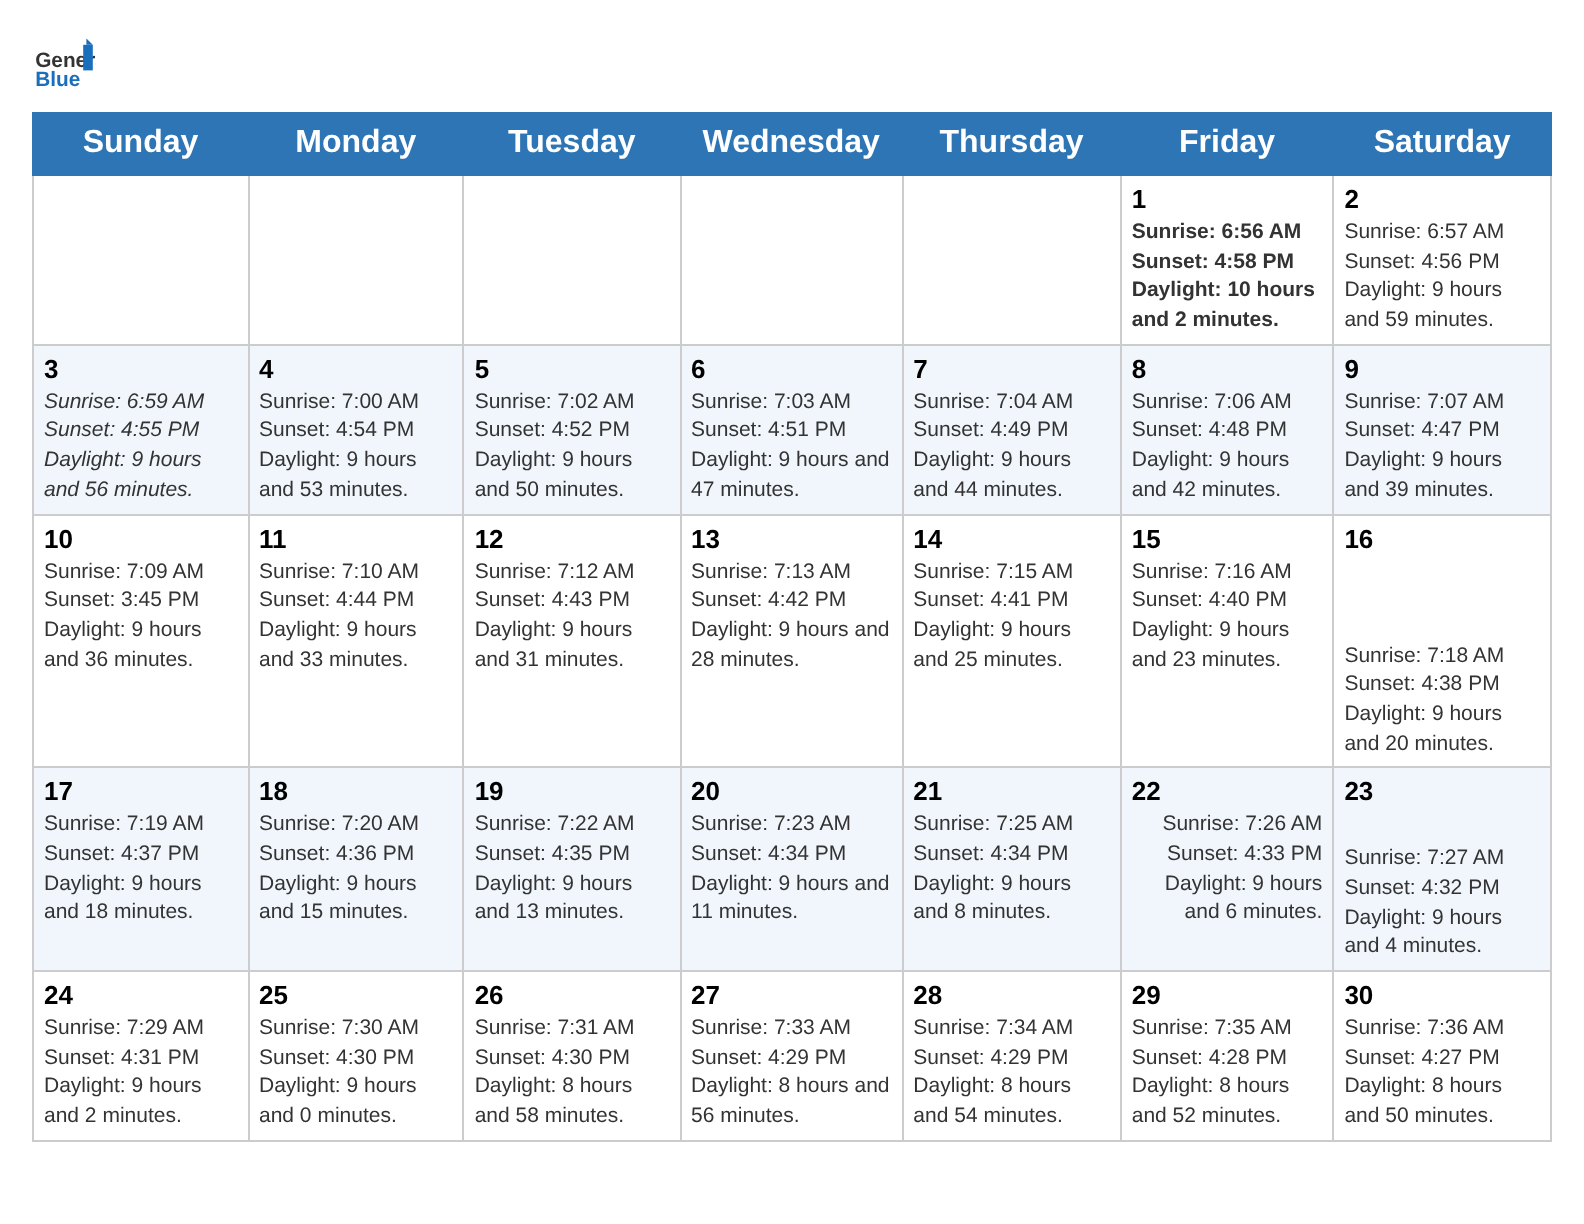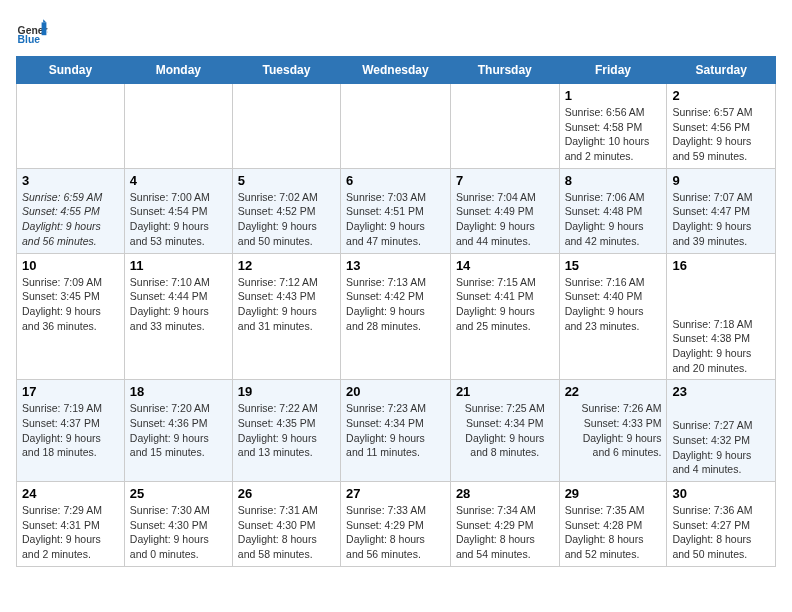--- a/index.html
+++ b/index.html
@@ -31,21 +31,21 @@
     table {
       width: 100%;
       border-collapse: collapse;
       font-size: 11px;
     }
     th {
       background-color: #2e75b6;
       color: #fff;
       text-align: center;
       padding: 6px 4px;
-      font-size: 12px;
+      font-size: 16px;
       font-weight: bold;
       border: 1px solid #2e75b6;
     }
     td {
       border: 1px solid #ccc;
       vertical-align: top;
       padding: 4px 5px;
       height: 80px;
       width: 113px;
     }
@@ -98,21 +98,21 @@
   </thead>
   <tbody id="calendar-body">
   <tr>
         <td class="empty"></td>
         <td class="empty"></td>
         <td class="empty"></td>
         <td class="empty"></td>
         <td class="empty"></td>
         <td>
           <div class="day-num">1</div>
-          <div class="day-info" style="white-space: pre-line;">Sunrise: 6:56 AM
+          <div class="day-info" style="white-space: pre-line; font-weight: bold;">Sunrise: 6:56 AM
 Sunset: 4:58 PM
 Daylight: 10 hours and 2 minutes.</div>
         </td>
         <td>
           <div class="day-num">2</div>
           <div class="day-info" style="white-space: pre-line;">Sunrise: 6:57 AM
 Sunset: 4:56 PM
 Daylight: 9 hours and 59 minutes.</div>
         </td>
       </tr>
@@ -224,21 +224,21 @@
 Daylight: 9 hours and 13 minutes.</div>
         </td>
         <td>
           <div class="day-num">20</div>
           <div class="day-info" style="white-space: pre-line;">Sunrise: 7:23 AM
 Sunset: 4:34 PM
 Daylight: 9 hours and 11 minutes.</div>
         </td>
         <td>
           <div class="day-num">21</div>
-          <div class="day-info" style="white-space: pre-line; text-align: center;">Sunrise: 7:25 AM
+          <div class="day-info" style="white-space: pre-line;">Sunrise: 7:25 AM
 Sunset: 4:34 PM
 Daylight: 9 hours and 8 minutes.</div>
         </td>
         <td>
           <div class="day-num">22</div>
           <div class="day-info" style="white-space: pre-line; text-align: right;">Sunrise: 7:26 AM
 Sunset: 4:33 PM
 Daylight: 9 hours and 6 minutes.</div>
         </td>
         <td>

